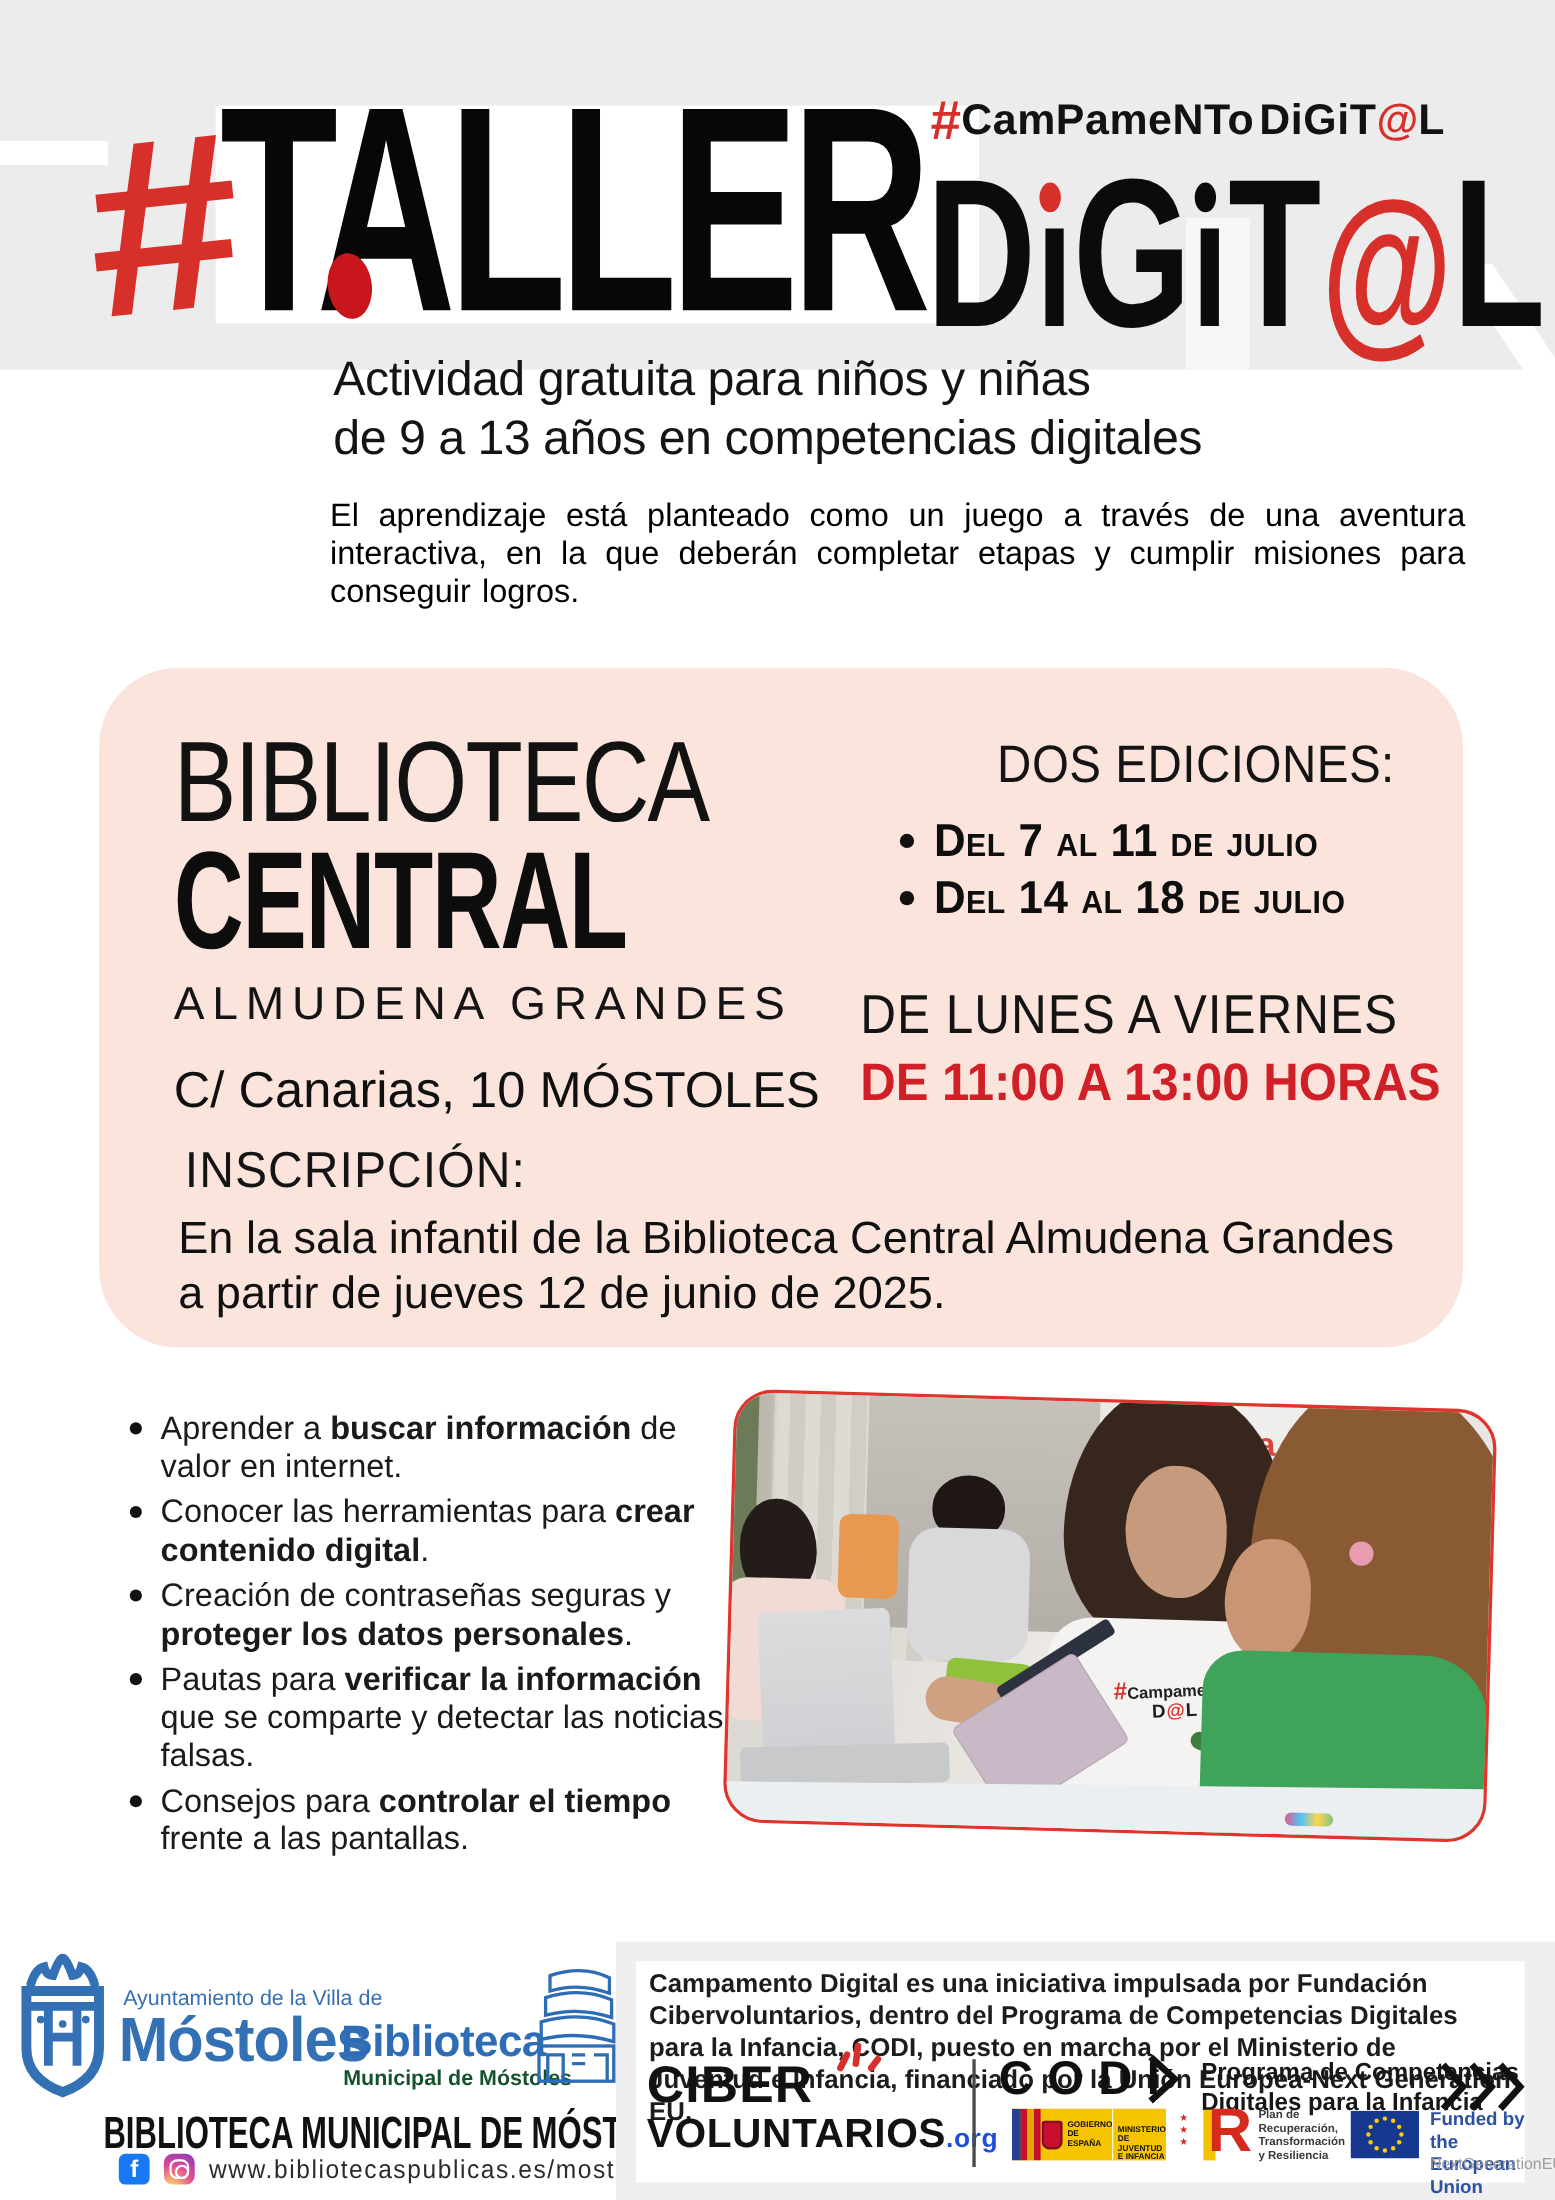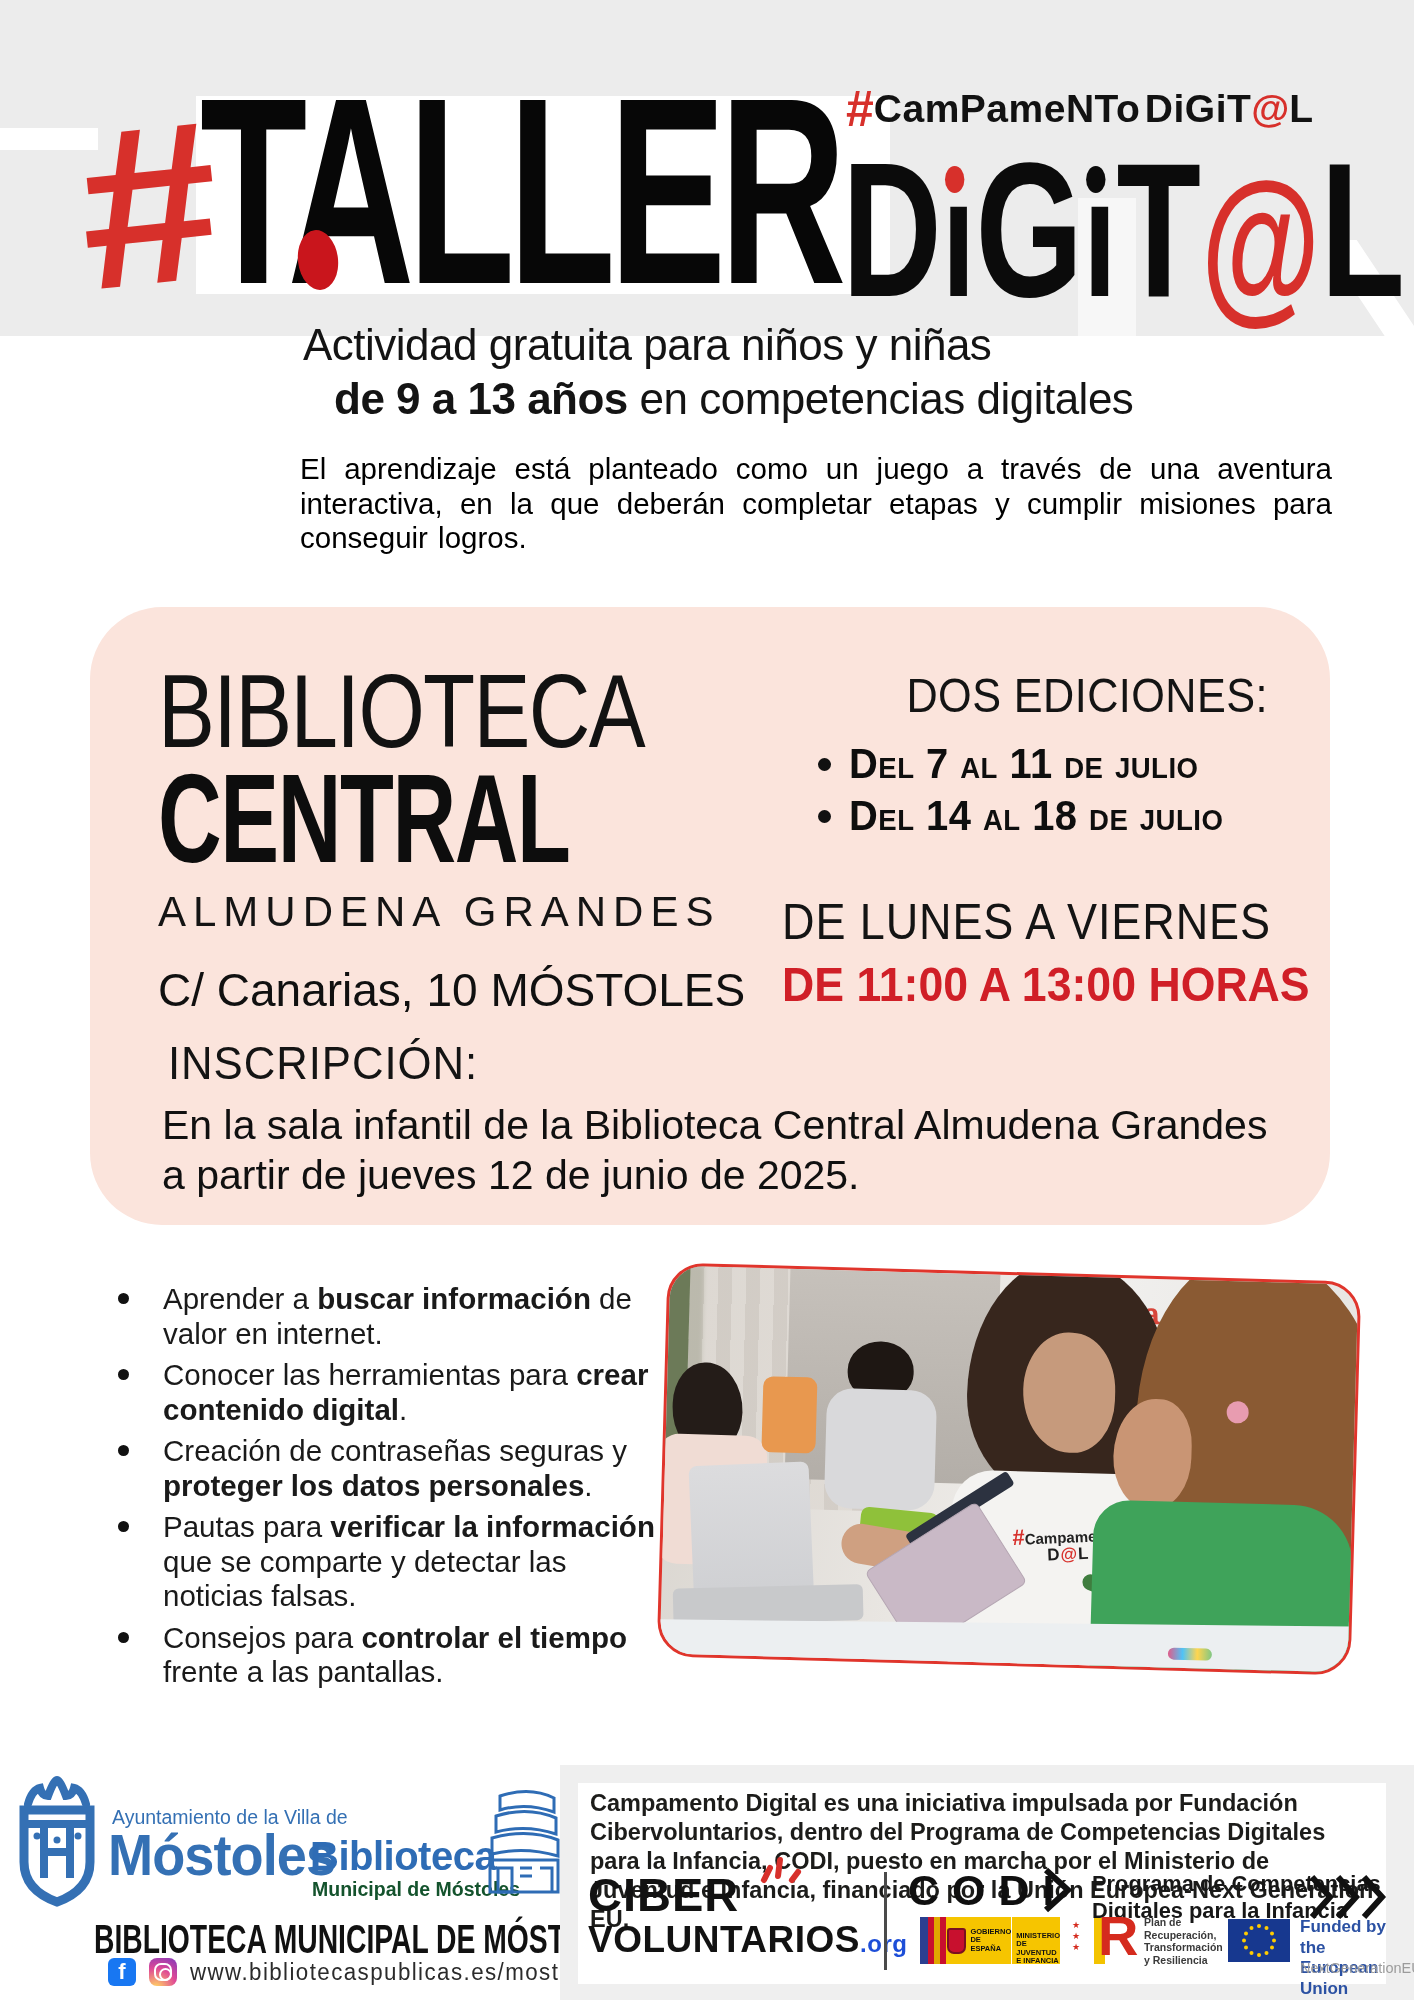--- a/index.html
+++ b/index.html
@@ -26,21 +26,21 @@
                font-weight:800;color:#0b0b0b;}
   .bd-cap{font-size:192px;line-height:160px;display:inline-block;}
   .bd-i{font-size:168px;line-height:160px;display:inline-block;position:relative;}
   .bd-i::after{content:"";position:absolute;width:27px;height:27px;border-radius:50%;left:4px;top:8px;}
   .bd-i.red::after{background:#d7302b;}
   .bd-i.blk::after{background:#0b0b0b;}
   .bd-at{font-size:170px;line-height:160px;display:inline-block;color:#d7302b;transform:translateY(6px);}
   .deco-arrow{left:1338px;top:240px;}
 
   .subtitle{left:303px;top:318px;font-size:44px;line-height:54px;color:#141414;letter-spacing:-.5px;}
-  .subtitle b{font-weight:700;margin-left:31px;}
+  .subtitle b{font-weight:400;}
   .intro{left:300px;top:452px;width:1032px;font-size:29.5px;line-height:34.5px;text-align:justify;
          color:#000000;word-spacing:2px;}
 
   
   .pinkbox{left:90px;top:607px;width:1240px;height:618px;background:#fbe4dc;border-radius:72px;}
   .lib-col{left:158px;top:662px;}
   .lib1{font-size:104px;line-height:98px;font-weight:400;letter-spacing:-2px;color:#121212;
         transform:scaleX(.82);transform-origin:left top;white-space:nowrap;}
   .lib2{font-size:126px;line-height:118px;font-weight:800;letter-spacing:-2px;color:#0d0d0d;
         transform:scaleX(.70);transform-origin:left top;white-space:nowrap;}
@@ -57,21 +57,21 @@
   .days{font-size:50px;line-height:56px;letter-spacing:1px;margin-top:52px;color:#141414;
         transform:scaleX(.9);transform-origin:left top;white-space:nowrap;}
   .hours{font-size:48px;line-height:54px;margin-top:8px;font-weight:800;color:#d01f27;
          transform:scaleX(.93);transform-origin:left top;white-space:nowrap;}
   .inscr-title{left:168px;top:1036px;font-size:46px;letter-spacing:1px;color:#141414;
                transform:scaleX(.95);transform-origin:left top;}
   .inscr-text{left:162px;top:1100px;width:1120px;font-size:41px;line-height:50px;color:#101010;}
 
   
   .topics{left:118px;top:1282px;width:546px;}
-  .tp-li{display:flex;gap:34px;margin-bottom:7px;font-size:29.5px;line-height:34.5px;color:#1a1a1a;}
+  .tp-li{display:flex;gap:17px;margin-bottom:7px;font-size:29.5px;line-height:34.5px;color:#1a1a1a;}
   .tp-dot{width:11px;height:11px;border-radius:50%;background:#111;flex:0 0 auto;margin-top:11px;}
   .tp-li b{font-weight:800;}
 
   
   .photo{left:662px;top:1272px;width:688px;height:388px;transform:rotate(1.6deg);border:3px solid #e0352c;
          border-radius:36px;overflow:hidden;background:linear-gradient(100deg,#d9d5cf 0%,#e9e6e2 38%,#f0efed 60%,#e6e4e1 100%);}
   .ph{position:absolute;}
   .ph-green-left{left:-12px;top:0;width:46px;height:180px;background:#6c7a58;filter:blur(2px);}
   .ph-blinds{left:20px;top:0;width:210px;height:240px;
      background:repeating-linear-gradient(90deg,#cfc9c2 0 14px,#ded9d3 14px 28px);opacity:.8;}

